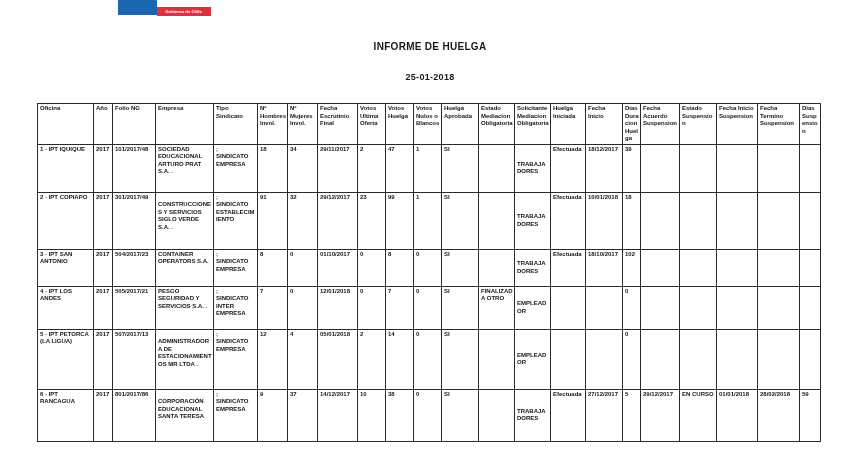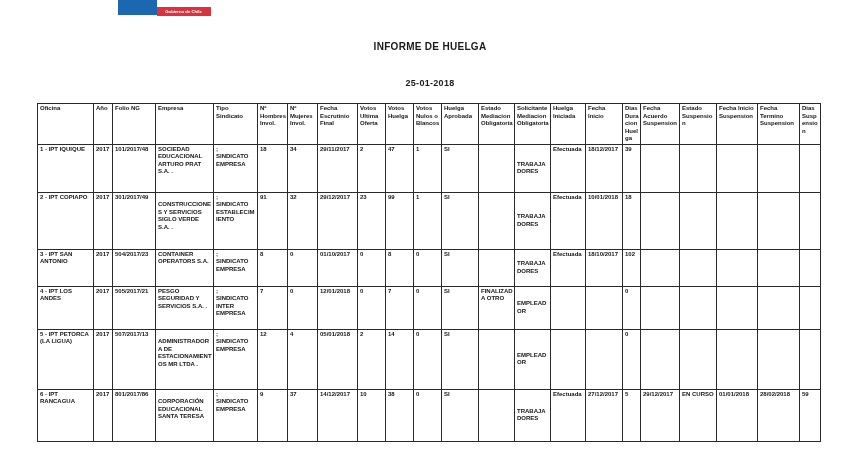--- a/index.html
+++ b/index.html
@@ -7,21 +7,21 @@
     width:860px;height:450px;background:#ffffff;overflow:hidden;position:relative;
     font-family:"Liberation Sans",sans-serif;
   }
   .logo{position:absolute;left:118px;top:0;}
   .logo-blue{position:absolute;left:0;top:0;width:39px;height:15px;}
   .logo-red{position:absolute;left:39px;top:7px;width:54px;height:9px;display:flex;align-items:center;justify-content:center;}
   .logo-red span{color:#fff;font-size:5px;font-weight:700;white-space:nowrap;line-height:1;transform:scale(.85);}
   .report-title{position:absolute;left:0;top:41px;width:860px;text-align:center;
     font-size:10px;font-weight:700;color:#1a1a1a;letter-spacing:.3px;}
   .report-date{position:absolute;left:0;top:72px;width:860px;text-align:center;
-    font-size:9px;font-weight:600;color:#1a1a1a;letter-spacing:.3px;margin-top:6px;}
+    font-size:9px;font-weight:600;color:#1a1a1a;letter-spacing:.3px;}
   table.huelga{position:absolute;left:37px;top:103px;width:783px;border-collapse:collapse;table-layout:fixed;}
   th,td{
     border:1px solid #2a2a2a;padding:1px 1px 1px 2px;vertical-align:top;text-align:left;
     font:700 6px/1.25 "Liberation Sans",sans-serif;color:#141414;
     white-space:pre-line;word-break:break-word;overflow:hidden;
   }
   td.v-mid{vertical-align:middle;}
 </style>
 </head>
 <body>

